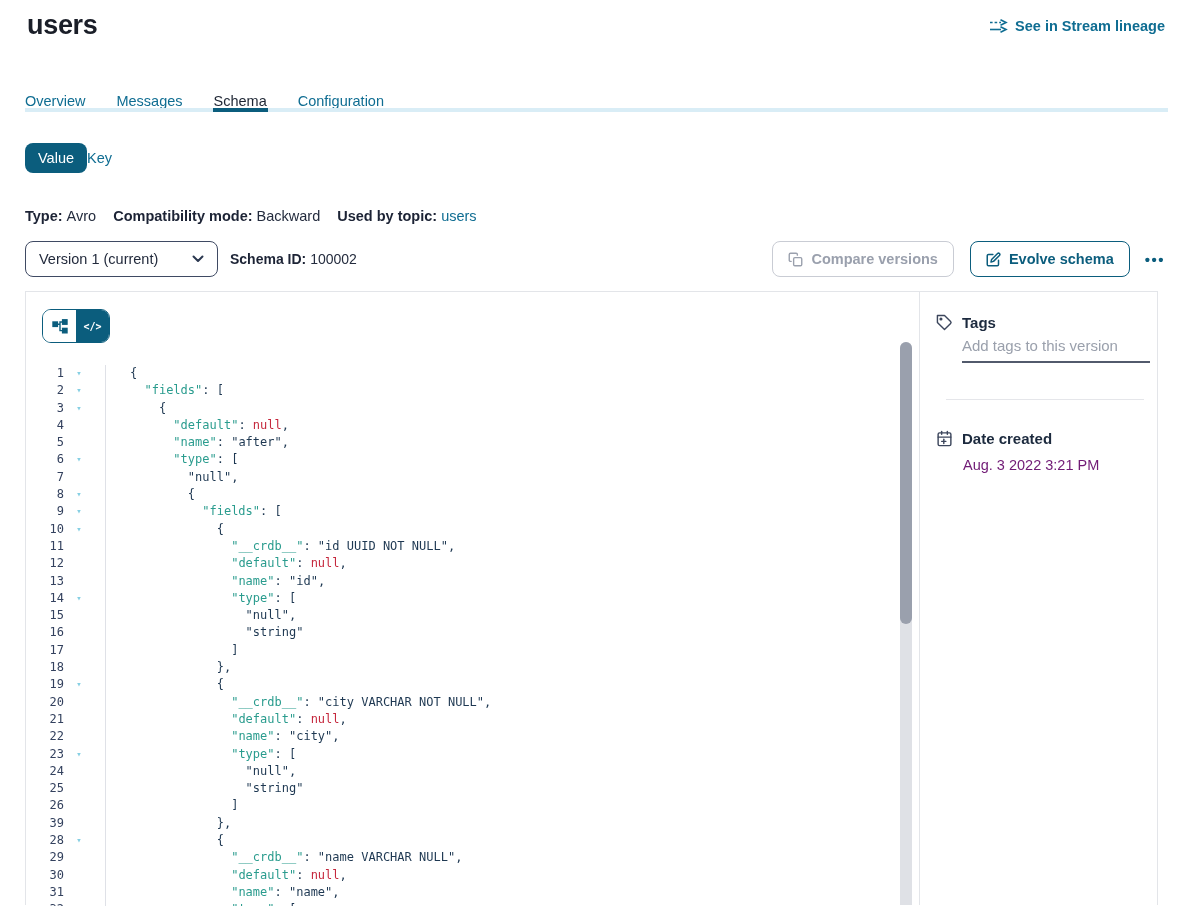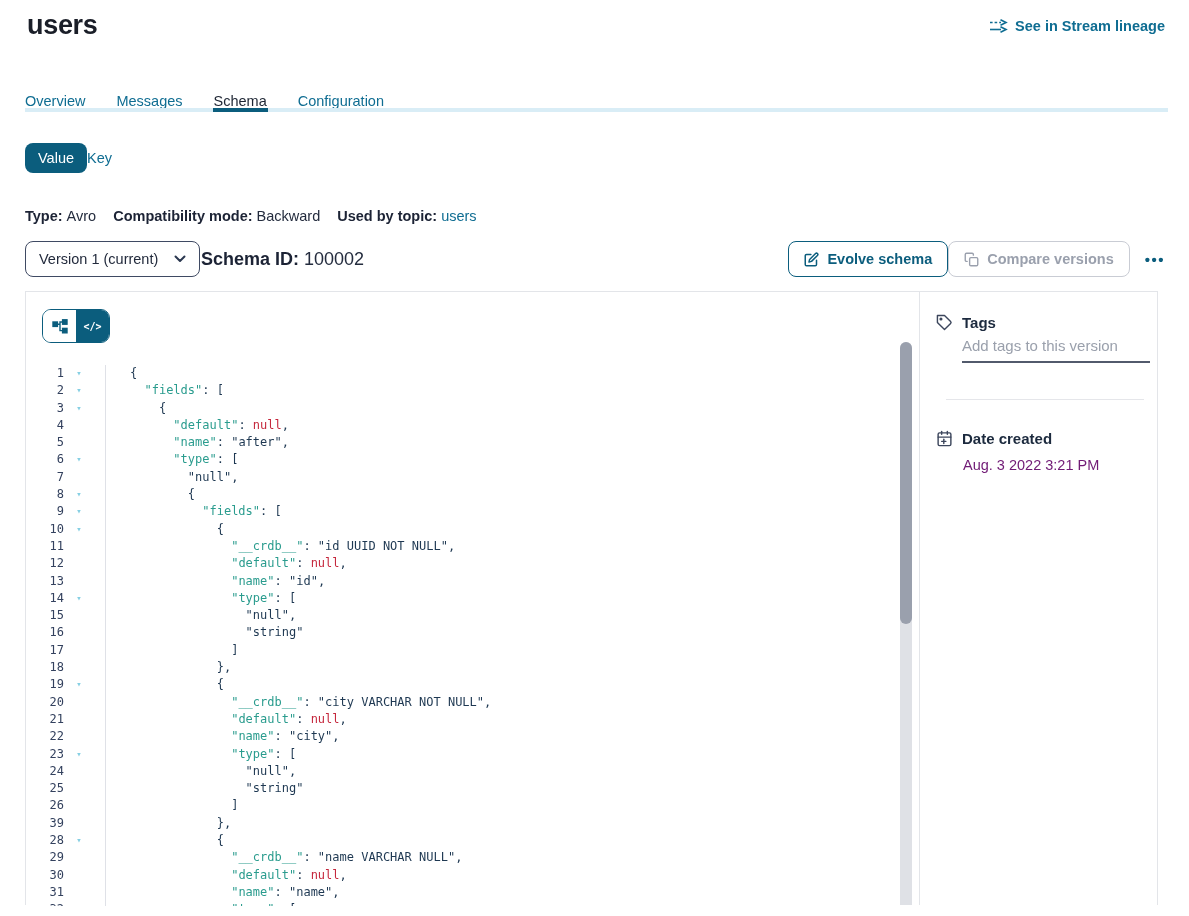--- a/index.html
+++ b/index.html
@@ -40,24 +40,24 @@
   .seg-key{color:var(--link); font-size:14.5px;}
 
   
   .meta{margin:35px 0 0 25px; font-size:14.5px; display:flex; gap:17px; color:#242c3e;text-align:center;}
   .meta b{font-weight:700; color:#1c2335;}
   .meta .val{margin-left:4px;}
   .meta .link{color:var(--link);}
 
   
   .controls{margin:17px 24px 0 25px; display:flex; align-items:center;}
-  .select{height:36px; width:175px; border:1px solid #3f4a63; border-radius:8px; background:#fff;
+  .select{height:36px; width:193px; border:1px solid #3f4a63; border-radius:8px; background:#fff;
     display:flex; align-items:center; justify-content:space-between; padding:0 13px;
     font-size:14.5px; color:#232b3d; cursor:pointer;}
-  .schema-id{margin-left:1px; font-size:18px; color:#242c3e;}
+  .schema-id{margin-left:12px; font-size:14px; color:#242c3e;}
   .schema-id b{font-weight:700; color:#1c2335;}
   .spacer{flex:1;}
   .btn{height:36px; border-radius:8px; background:#fff; display:flex; align-items:center; gap:8px;
     padding:0 15px; font-size:14.5px; font-family:inherit; cursor:pointer;}
   .btn.disabled{border:1px solid #c9ccd4; color:#9aa0ad; font-weight:600; cursor:default;}
   .btn.outline{border:1px solid var(--accent); color:var(--accent); font-weight:700; margin-left:16px;}
   .more{margin-left:15px; color:var(--accent); font-weight:700; font-size:15px;
     letter-spacing:1.5px; cursor:pointer; user-select:none;}
 
   
@@ -151,33 +151,33 @@
     <span>Version 1 (current)</span>
     <svg width="12" height="8" viewBox="0 0 12 8" fill="none" stroke="#2b3850" stroke-width="2" stroke-linecap="round" stroke-linejoin="round">
       <path d="M1.5 1.5 L6 6 L10.5 1.5"></path>
     </svg>
   </div>
   <div class="schema-id">
     <b>Schema ID:</b>
     <span>100002</span>
   </div>
   <div class="spacer"></div>
+  <button class="btn disabled">
+    <svg width="15" height="15" viewBox="0 0 24 24" fill="none" stroke="#9aa0ad" stroke-width="2.2" stroke-linecap="round" stroke-linejoin="round">
+      <rect x="9" y="9" width="13" height="13" rx="2"></rect>
+      <path d="M5 15H4a2 2 0 0 1-2-2V4a2 2 0 0 1 2-2h9a2 2 0 0 1 2 2v1"></path>
+    </svg>
+    <span>Compare versions</span>
+  </button>
   <button class="btn outline">
     <svg width="15" height="15" viewBox="0 0 24 24" fill="none" stroke="#0b5d7d" stroke-width="2.4" stroke-linecap="round" stroke-linejoin="round">
       <path d="M11 4H4a2 2 0 0 0-2 2v14a2 2 0 0 0 2 2h14a2 2 0 0 0 2-2v-7"></path>
       <path d="M18.5 2.5a2.12 2.12 0 0 1 3 3L12 15l-4 1 1-4 9.5-9.5z"></path>
     </svg>
     <span>Evolve schema</span>
-  </button>
-  <button class="btn disabled">
-    <svg width="15" height="15" viewBox="0 0 24 24" fill="none" stroke="#9aa0ad" stroke-width="2.2" stroke-linecap="round" stroke-linejoin="round">
-      <rect x="9" y="9" width="13" height="13" rx="2"></rect>
-      <path d="M5 15H4a2 2 0 0 1-2-2V4a2 2 0 0 1 2-2h9a2 2 0 0 1 2 2v1"></path>
-    </svg>
-    <span>Compare versions</span>
   </button>
   <div class="more">•••</div>
 </div>
 
 <div class="panel">
 
   <div class="code-side">
     <div class="view-toggle">
       <button class="vt">
         <svg width="16" height="15" viewBox="0 0 16 15" fill="none" stroke="#0b5d7d" stroke-width="1.4">

